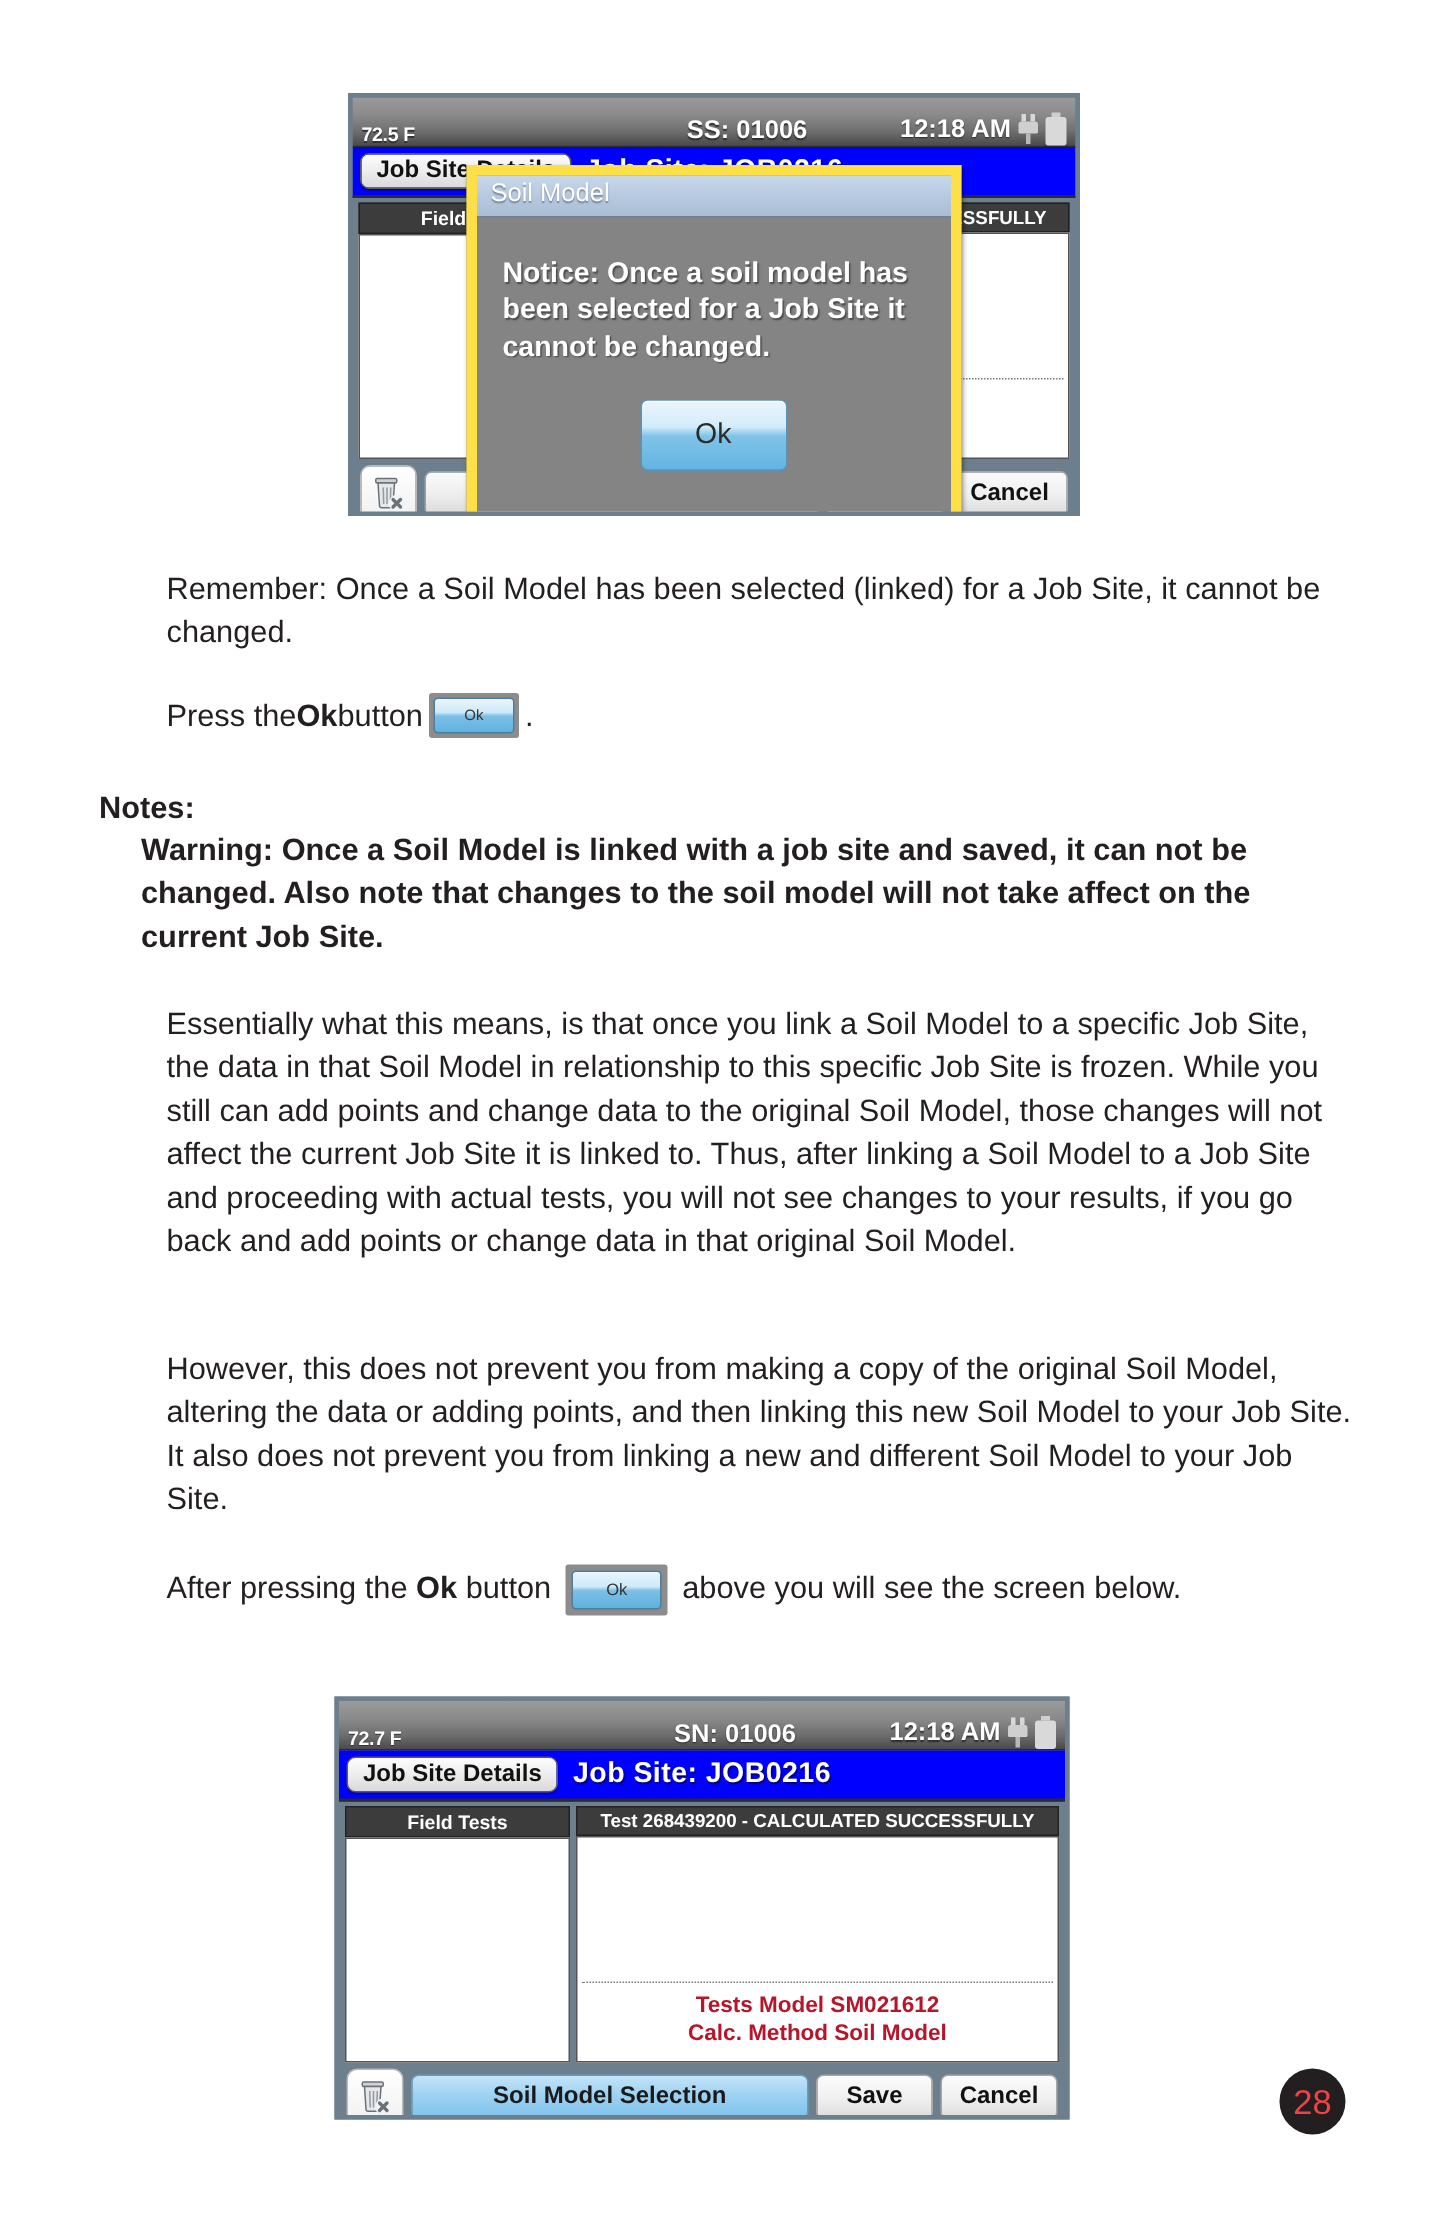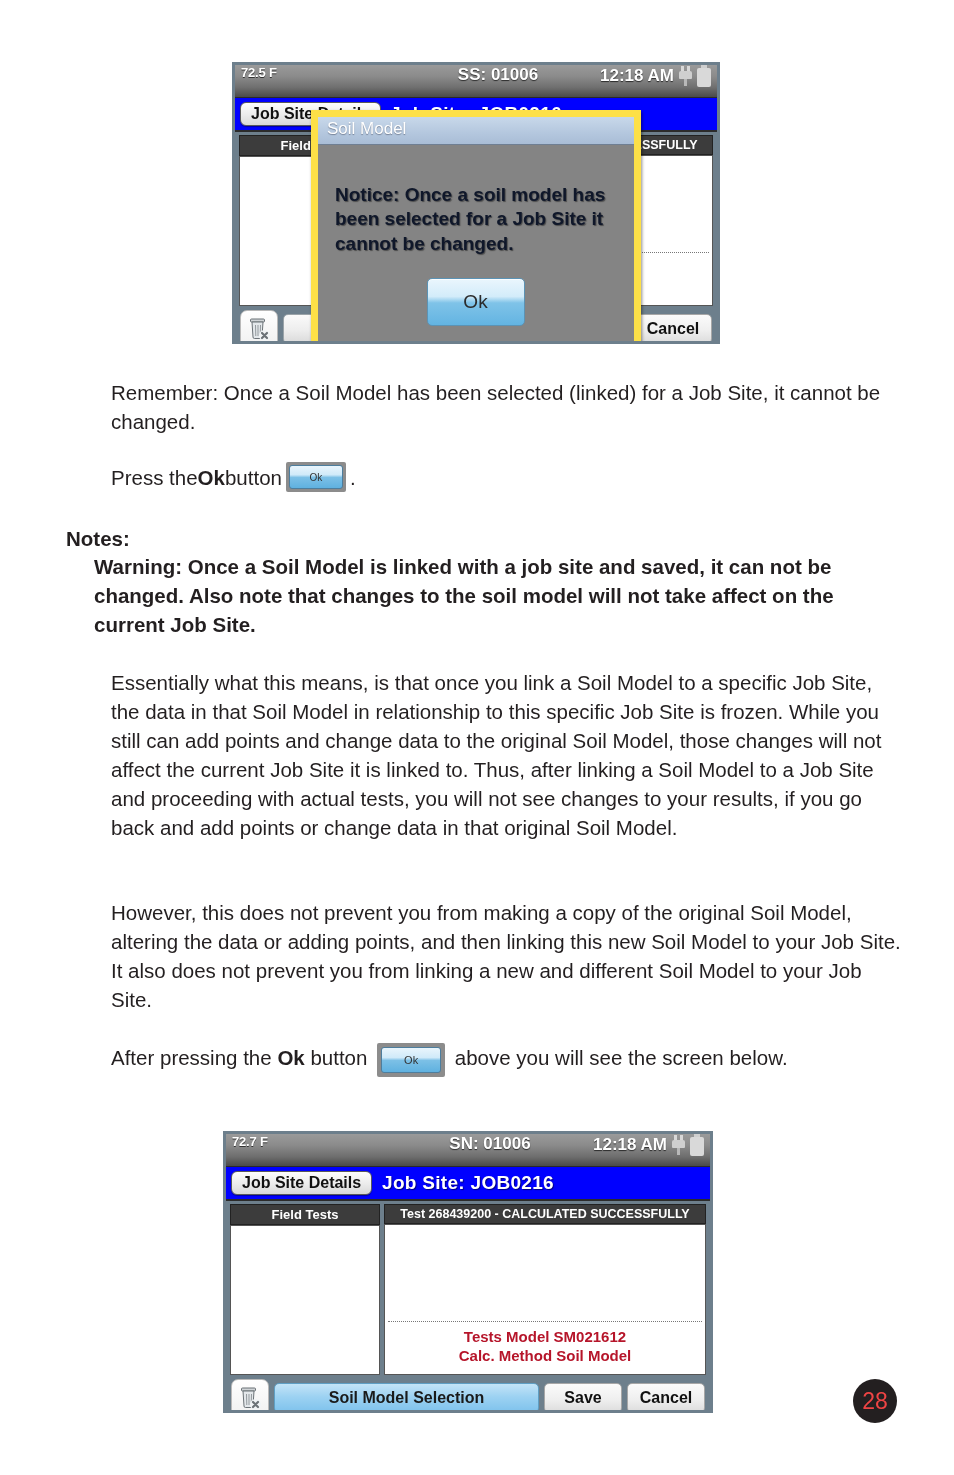--- a/index.html
+++ b/index.html
@@ -24,21 +24,21 @@
   #device-bottom{ left:223px; top:1131px; width:490px; height:282px; }
 
   .dev-inner { position:relative; width:100%; height:100%; overflow:hidden; }
 
   
   .statusbar {
     position:relative;
     height:33px;
     background:linear-gradient(180deg,#9a9a9a 0%,#8b8b8b 35%,#6f6f6f 70%,#4a4a4a 100%);
     color:#ffffff;
-    display:flex; align-items:flex-start;
+    display:flex; align-items:flex-end;
     padding:0 6px;
     border-bottom:1px solid #2a2a2a;
   }
   .sb-temp { font-size:13px; font-weight:bold; letter-spacing:-.2px; text-shadow:0 1px 0 #333; }
   .sb-sn   { position:absolute; left:0; right:0; text-align:center; font-size:17px; font-weight:bold; text-shadow:0 1px 1px #2b2b2b; pointer-events:none;margin-left:44px;}
   .sb-right{ margin-left:auto; display:flex; align-items:center; gap:5px; z-index:2;}
   .sb-time { font-size:17px; font-weight:bold; text-shadow:0 1px 1px #2b2b2b;}
 
   .ico-plug { width:13px; height:20px; position:relative; display:inline-block; }
   .ico-plug .prong { position:absolute; top:0; width:3px; height:5px; background:#d8d8d8; }
@@ -128,23 +128,22 @@
     z-index:10;
   }
   .modal-title {
     height:28px; background:linear-gradient(180deg,#c8d8ea 0%,#b4c7de 60%,#a9bdd6 100%);
     color:#ffffff; font-size:17px; padding:2px 0 0 9px;
     border-bottom:1px solid #6f7f93;
     text-shadow:0 1px 1px rgba(90,100,120,.7);
   }
   .modal-body { padding:26px 0 0 17px; }
   .modal-msg {
-    color:#0f172a; font-size:19px; font-weight:bold; line-height:1.28;
+    color:#ffffff; font-size:19px; font-weight:bold; line-height:1.28;
     text-shadow:1px 1px 1px rgba(60,60,60,.8);
-    margin-top:12px;
   }
   .modal-ok-wrap { display:flex; justify-content:center; margin-top:22px; margin-right:18px;}
   .ok-btn {
     width:98px; height:48px; border:1px solid #5b93b5; border-radius:5px;
     background:linear-gradient(180deg,#eaf6fd 0%,#d3ecfa 38%,#7fc3e8 52%,#63b4e2 100%);
     display:flex; align-items:center; justify-content:center;
     font-size:19px; color:#2b2b2b; font-weight:normal;
     box-shadow:inset 0 1px 0 rgba(255,255,255,.8);
   }
 

